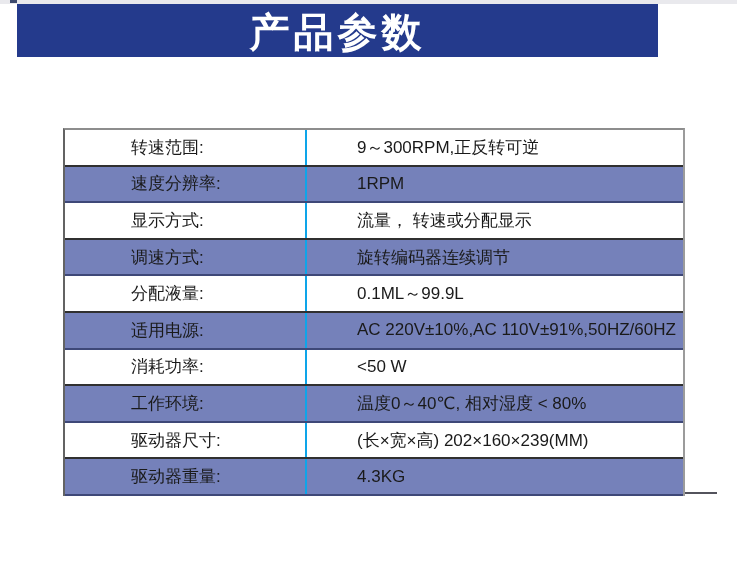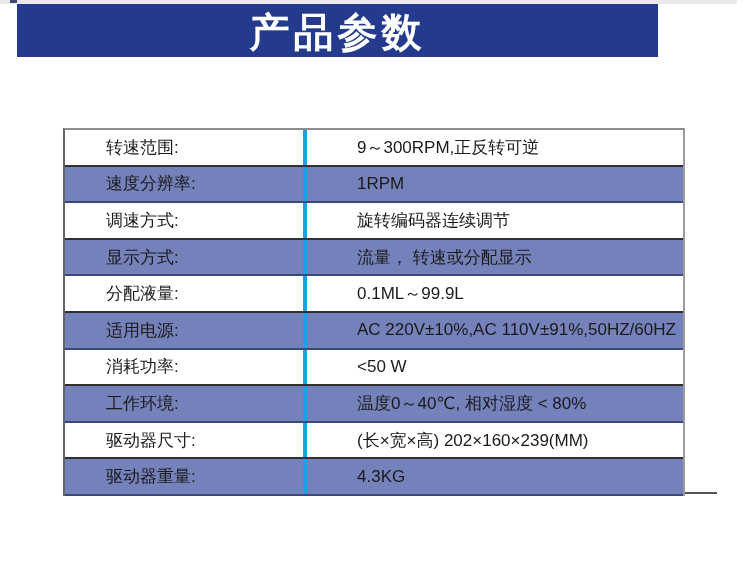--- a/index.html
+++ b/index.html
@@ -73,22 +73,22 @@
     align-items: center;
     box-sizing: border-box;
     color: var(--row-text, #1a1a1a);
     font-size: 17px;
     white-space: nowrap;
     overflow: hidden;
   }
   .cell.label {
     width: 242px;
     flex: 0 0 242px;
-    padding-left: 41px;
-    border-right: 4px solid #0ea5e9;
+    padding-left: 66px;
+    border-right: 2px solid #0ea5e9;
   }
   .cell.value {
     flex: 1;
     padding-left: 50px;
   }
 
   
   .table-tail-line {
     position: absolute;
     left: 685px; top: 492px;
@@ -109,26 +109,26 @@
 <div class="spec-table">
   <div class="row">
     <div class="cell label">转速范围:</div>
     <div class="cell value">9～300RPM,正反转可逆</div>
   </div>
   <div class="row">
     <div class="cell label">速度分辨率:</div>
     <div class="cell value">1RPM</div>
   </div>
   <div class="row">
+    <div class="cell label">显示方式:</div>
+    <div class="cell value">流量， 转速或分配显示</div>
+  </div>
+  <div class="row">
     <div class="cell label">调速方式:</div>
     <div class="cell value">旋转编码器连续调节</div>
-  </div>
-  <div class="row">
-    <div class="cell label">显示方式:</div>
-    <div class="cell value">流量， 转速或分配显示</div>
   </div>
   <div class="row">
     <div class="cell label">分配液量:</div>
     <div class="cell value">0.1ML～99.9L</div>
   </div>
   <div class="row">
     <div class="cell label">适用电源:</div>
     <div class="cell value">AC 220V±10%,AC 110V±91%,50HZ/60HZ</div>
   </div>
   <div class="row">

